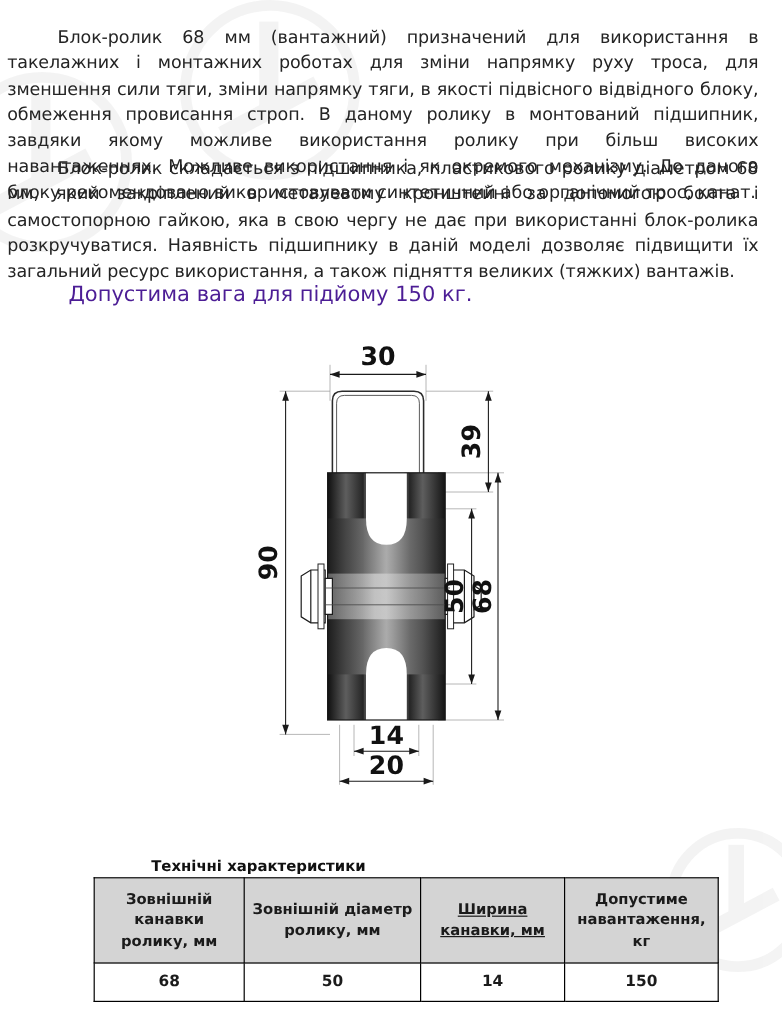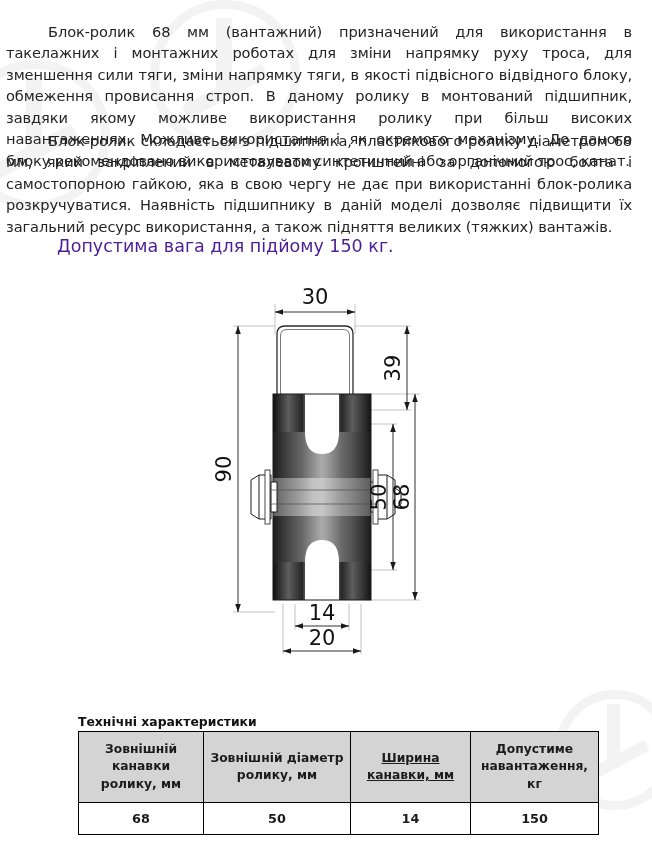--- a/index.html
+++ b/index.html
@@ -68,38 +68,40 @@
   }
 
   
   .drawing {
     position: absolute;
     left: 215px;
     top: 282px;
     width: 230px;
     height: 390px;
     z-index: 2;
+    font-weight: bold;
   }
   .drawing svg { display: block; }
 
   
   .table-block {
     position: absolute;
     left: 78px;
     top: 714px;
     width: 492px;
     z-index: 2;
   }
   .table-caption {
     font-size: 12.4px;
     font-weight: bold;
     color: #111111;
     letter-spacing: 0px;
     padding-bottom: 2px;
     line-height: 15px;
+    margin-left: 48px;
   }
   table.spec {
     border-collapse: collapse;
     width: 492px;
     table-layout: fixed;
   }
   table.spec th, table.spec td {
     border: 1px solid #000000;
     text-align: center;
     vertical-align: middle;

